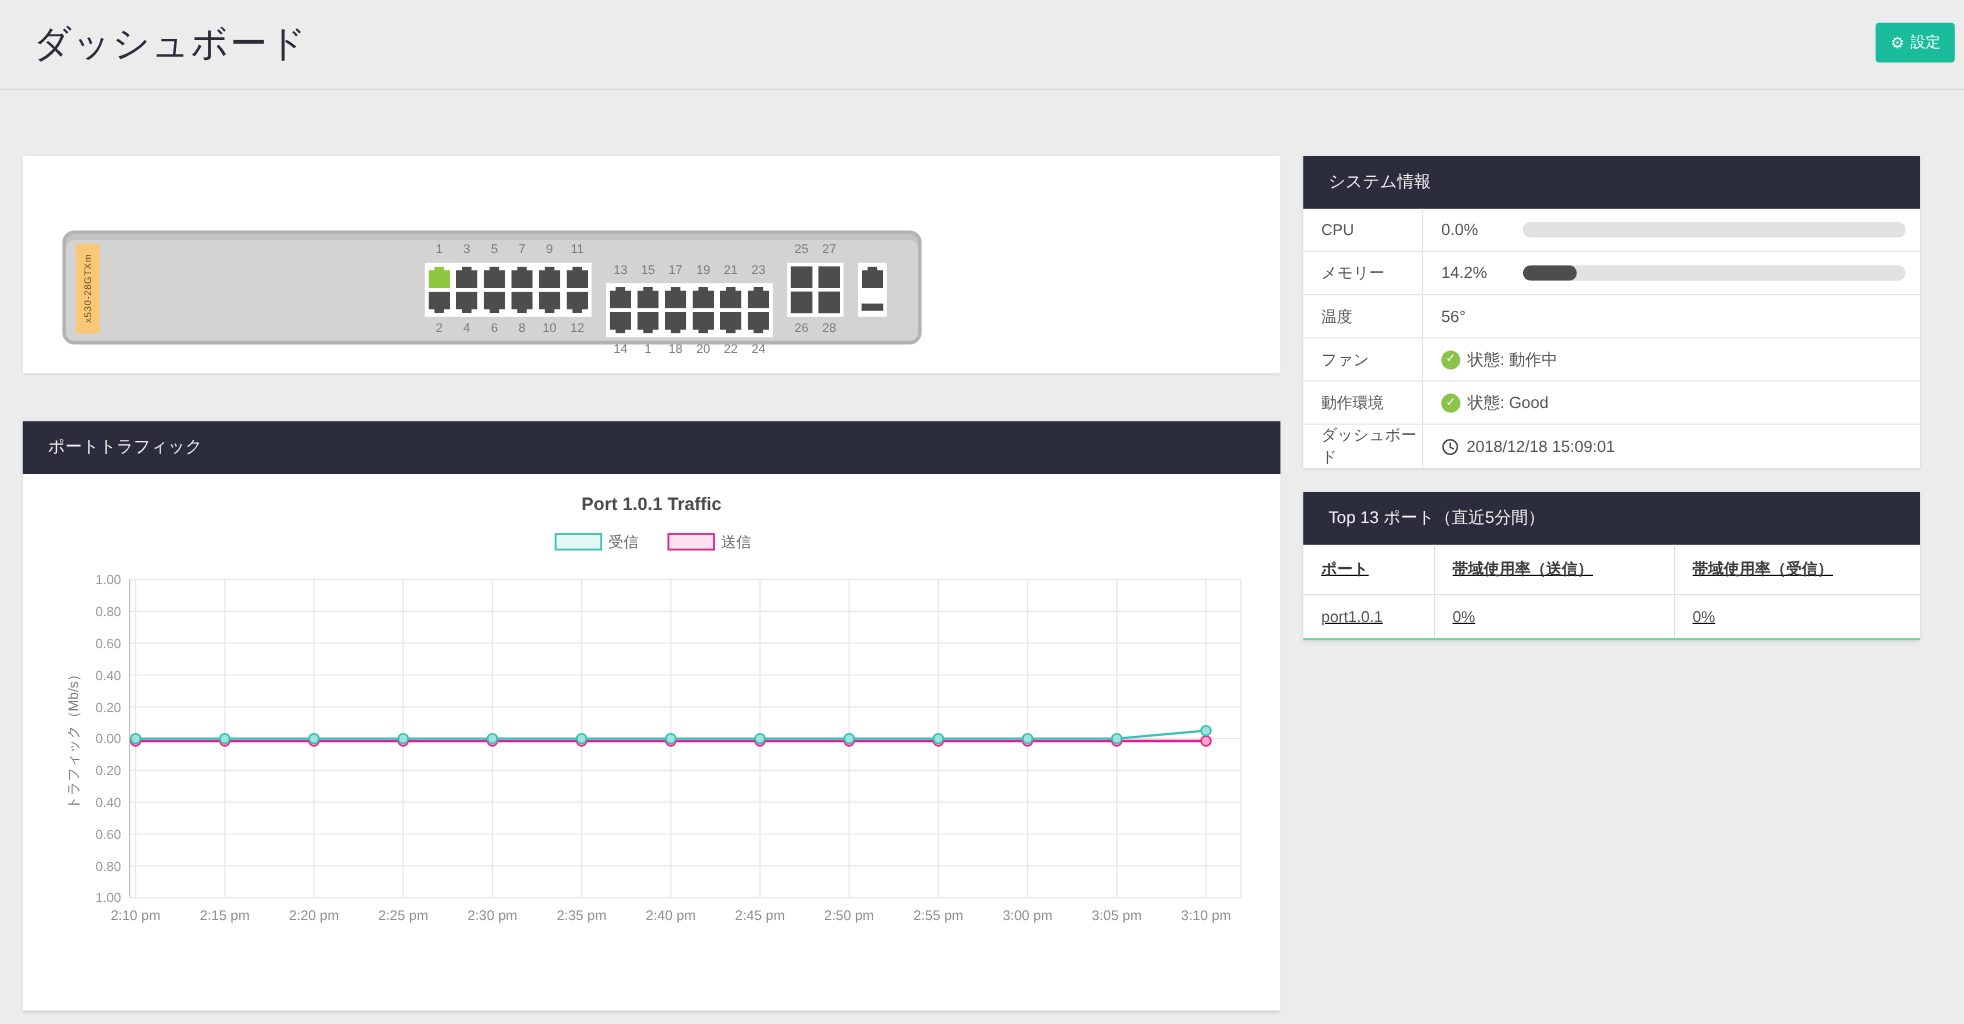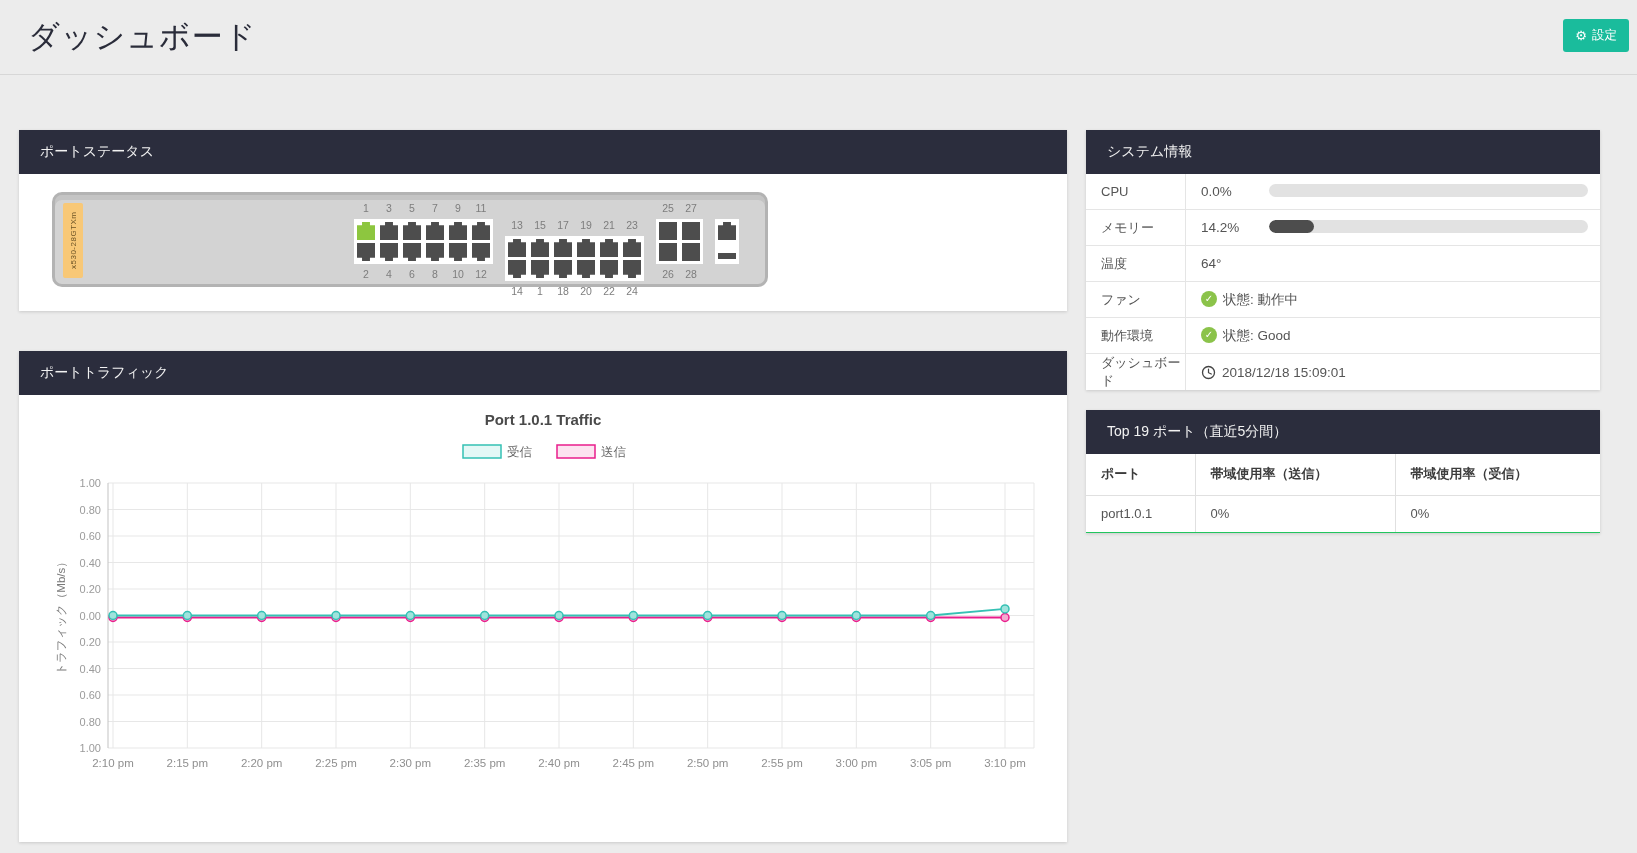--- a/index.html
+++ b/index.html
@@ -40,52 +40,49 @@
 
   
   #panel-traffic { left:19px; top:351px; width:1048px; height:491px; }
   #traffic-chart { display:block; }
 
   
   #panel-system { left:1086px; top:130px; width:514px; height:260px; }
   .sysrow { display:flex; align-items:center; height:36px; border-bottom:1px solid #e5e5e5; font-size:13px; color:#555; }
   .sysrow:last-child { border-bottom:none; }
   .syslabel { width:100px; padding-left:15px; align-self:stretch; display:flex; align-items:center; border-right:1px solid #e5e5e5; color:#555; }
-  .sysval { flex:1; display:flex; align-items:flex-start; padding-left:15px; gap:6px; }
+  .sysval { flex:1; display:flex; align-items:center; padding-left:15px; gap:6px; }
   .valtext { color:#555; font-size:13.5px; }
   .sysval .fixed { width:62px; }
   .pbar { flex:1; height:13px; background:#e2e2e2; border-radius:7px; margin-right:12px; overflow:hidden; }
   .pfill { height:100%; background:#4d4d4d; border-radius:7px; }
   .check { width:16px; height:16px; border-radius:50%; background:#8bc34a; color:#fff; font-size:10px; display:flex; align-items:center; justify-content:center; flex:0 0 16px; }
 
   
   #panel-top10 { left:1086px; top:410px; width:514px; height:123px; }
-  .t10 { width:100%; border-collapse:collapse; font-size:13px; }
+  .t10 { width:100%; border-collapse:collapse; font-size:13px;text-decoration:underline; }
   .t10 th { text-align:left; font-weight:700; color:#3c3c3c; height:41px; padding-left:15px; border-bottom:1px solid #e0e0e0; border-right:1px solid #e0e0e0; }
   .t10 th:last-child, .t10 td:last-child { border-right:none; }
   .t10 td { color:#555; height:37px; padding-left:15px; border-right:1px solid #e0e0e0; border-bottom:1px solid #22c55e; }
   .t10 col.c1 { width:109px; } .t10 col.c2 { width:200px; }
 </style>
 </head>
 <body>
 
 <div id="app">
 
   <div class="page-header">
     <div class="page-title">ダッシュボード</div>
     <button class="settings-btn">
       <span class="gear">⚙</span>
       <span>設定</span>
     </button>
   </div>
 
   <div class="panel" id="panel-portstatus">
-    <div class="panel-head">
-      <span>ポートステータス</span>
-    </div>
     <div class="switch-body">
       <div class="device-label">x530-28GTXm</div>
       <div class="port-groups">
           <div class="port-group">
             <div class="nums top" style="grid-template-columns: repeat(6, 18px);">
               <span class="num">1</span>
               <span class="num">3</span>
               <span class="num">5</span>
               <span class="num">7</span>
               <span class="num">9</span>
@@ -301,21 +298,21 @@
           <div class="sysval">
             <span class="valtext fixed">14.2%</span>
             <div class="pbar">
               <div class="pfill" style="width: 14.2%;"></div>
             </div>
           </div>
         </div>
         <div class="sysrow">
           <div class="syslabel">温度</div>
           <div class="sysval">
-            <span class="valtext">64°</span>
+            <span class="valtext">56°</span>
           </div>
         </div>
         <div class="sysrow">
           <div class="syslabel">ファン</div>
           <div class="sysval">
             <div class="check" style="background: rgb(139, 195, 74);">✓</div>
             <span class="valtext">状態: 動作中</span>
           </div>
         </div>
         <div class="sysrow">
@@ -333,21 +330,21 @@
               <path d="M8 4.4V8.2l3 1.4" stroke="#444" stroke-width="1.3" fill="none" stroke-linecap="round"></path>
             </svg>
             <span class="valtext">2018/12/18 15:09:01</span>
           </div>
         </div>
       </div>
   </div>
 
   <div class="panel" id="panel-top10">
     <div class="panel-head">
-      <span>Top 19 ポート（直近5分間）</span>
+      <span>Top 13 ポート（直近5分間）</span>
     </div>
     <table class="t10">
       <colgroup>
           <col class="c1">
           <col class="c2">
           <col>
         </colgroup>
       <thead>
           <tr id="t10-head">
             <th>ポート</th>

